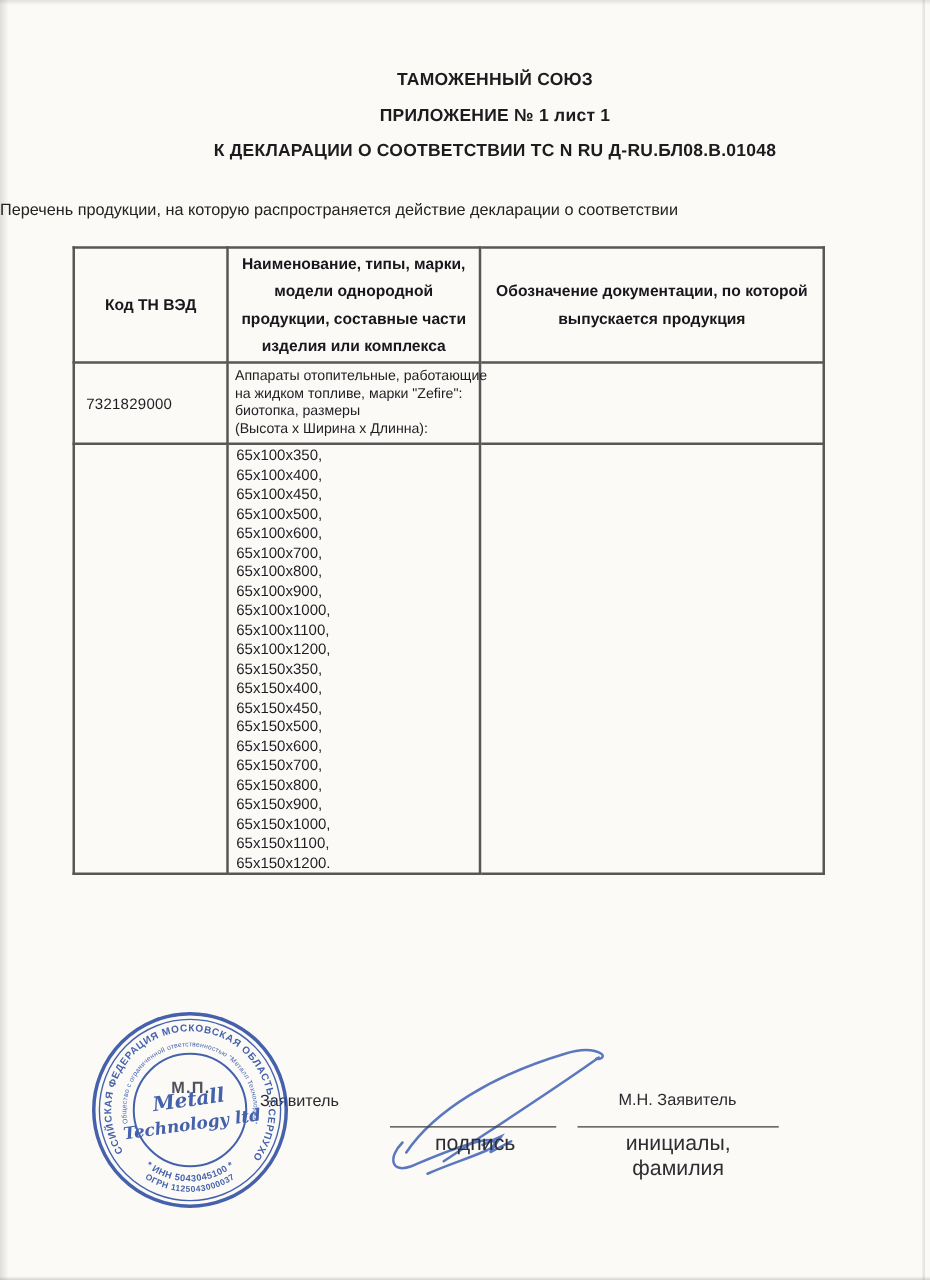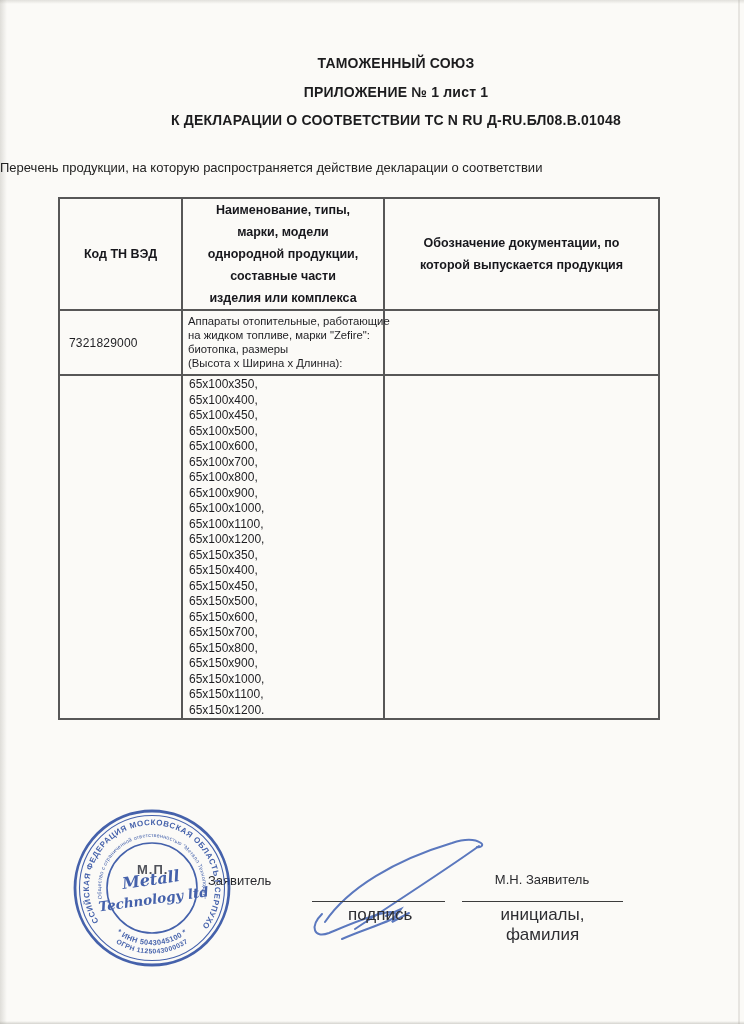--- a/index.html
+++ b/index.html
@@ -29,21 +29,21 @@
     position:absolute;left:58px;top:197px;width:600px;
     border-collapse:collapse;table-layout:fixed;
   }
   table.products th, table.products td{
     border:2px solid #575757;
     font-size:12px;color:#1e1e22;
     padding:0;
   }
   col.c1{width:123px} col.c2{width:202px} col.c3{width:275px}
   tr.hdr th{height:90px;font-weight:bold;font-size:12.5px;line-height:22px;
-    text-align:center;vertical-align:middle;padding:0 20px;color:#17171c;}
+    text-align:center;vertical-align:middle;padding:0 0;color:#17171c;}
   tr.r1 td{height:60px;vertical-align:top;}
   tr.r2 td{height:341px;vertical-align:top;}
   .code-cell{vertical-align:middle !important;padding-left:9px !important;
     font-size:12px;letter-spacing:.2px;}
   .desc-cell div{line-height:14px;font-size:11.3px;white-space:nowrap;}
   .desc-cell{padding:3px 2px 0 5px !important;}
   .sizes-cell{padding:1px 2px 0 6px !important;}
   .sizes-cell div{line-height:15.5px;font-size:12px;}
 
   .applicant{position:absolute;left:208px;top:873px;font-size:13px;color:#2a2a2e;}

